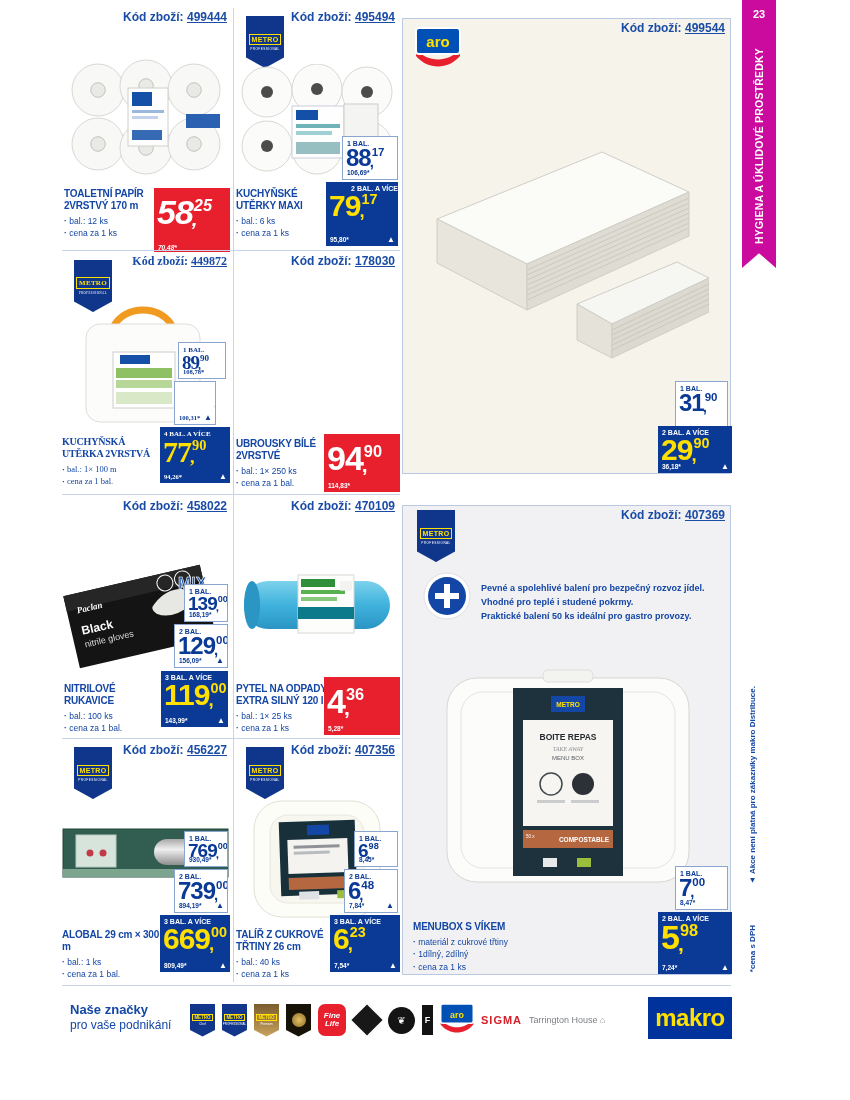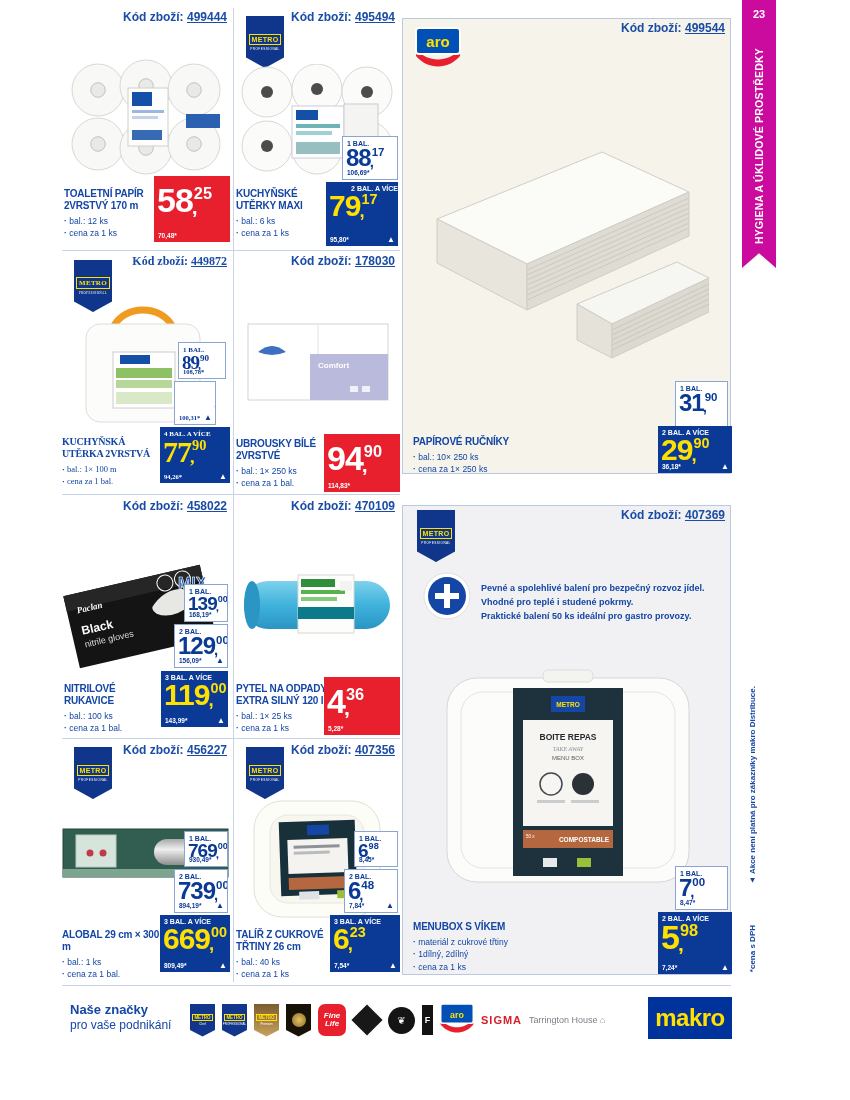--- a/index.html
+++ b/index.html
@@ -115,21 +115,21 @@
    <rect x="116" y="58" width="34" height="14" fill="#1450a8" opacity=".9"></rect>
           </svg>
         </div>
         <div class="pinfo" style="left: 2px; top: 180px; width: 94px;">
           <div class="ptitle">TOALETNÍ PAPÍR 2VRSTVÝ 170 m</div>
           <ul class="bullets">
             <li>bal.: 12 ks</li>
             <li>cena za 1 ks</li>
           </ul>
         </div>
-        <div class="pbox red xl" style="left: 92px; top: 168px; width: 76px; height: 66px;">
+        <div class="pbox red xl" style="left: 92px; top: 180px; width: 76px; height: 66px; font-style: italic;">
           <div class="pb-price">
             <span class="pb-int">58</span>
             <span class="pb-frac">
               <span class="pb-dec">25</span>
               <span class="pb-comma">,</span>
             </span>
           </div>
           <div class="pb-vat">70,48*</div>
         </div>
       </div>
@@ -214,27 +214,20 @@
    <polygon points="150,190 250,148 282,164 185,210" fill="#f6f6f3" stroke="#cfcdc4"></polygon>
    <polygon points="150,190 185,210 185,244 150,226" fill="#e4e2d9" stroke="#cfcdc4"></polygon>
    <polygon points="185,210 282,164 282,198 185,244" fill="#dbd9d0" stroke="#cfcdc4"></polygon>
    <line x1="185" y1="216" x2="282" y2="170" stroke="#c9c7be" stroke-width="1"></line>
             <line x1="185" y1="221" x2="282" y2="175" stroke="#c9c7be" stroke-width="1"></line>
             <line x1="185" y1="226" x2="282" y2="180" stroke="#c9c7be" stroke-width="1"></line>
             <line x1="185" y1="231" x2="282" y2="185" stroke="#c9c7be" stroke-width="1"></line>
             <line x1="185" y1="236" x2="282" y2="190" stroke="#c9c7be" stroke-width="1"></line>
           </svg>
         </div>
-        <div class="pinfo" style="left: 10px; top: 417px; width: 175px;">
-          <div class="ptitle">PAPÍROVÉ RUČNÍKY</div>
-          <ul class="bullets">
-            <li>bal.: 10× 250 ks</li>
-            <li>cena za 1× 250 ks</li>
-          </ul>
-        </div>
         <div class="pbox outline m" style="left: 272px; top: 362px; width: 53px; height: 58px;">
           <div class="pb-label">1 BAL.</div>
           <div class="pb-price">
             <span class="pb-int">31</span>
             <span class="pb-frac">
               <span class="pb-dec">90</span>
               <span class="pb-comma">,</span>
             </span>
           </div>
           <div class="pb-vat">38,60*</div>
@@ -307,31 +300,20 @@
               <span class="pb-dec">90</span>
               <span class="pb-comma">,</span>
             </span>
           </div>
           <div class="pb-vat">94,26*</div>
           <div class="pb-mark">▲</div>
         </div>
       </div>
       <div class="tile" style="left: 234px; top: 252px; width: 166px; height: 240px;">
         <div class="code"><span>Kód zboží: </span><span class="code-num">178030</span></div>
-        <div class="pimg" style="left: 8px; top: 50px;">
-          <svg width="152" height="112" viewBox="0 0 152 112">
-   <rect x="6" y="22" width="140" height="76" fill="#fff" stroke="#d4d4d8"></rect>
-   <line x1="76" y1="22" x2="76" y2="98" stroke="#e2e2e6"></line>
-   <rect x="68" y="52" width="78" height="46" fill="#b9badc"></rect>
-   <text x="76" y="66" font-size="8" font-weight="bold" fill="#fff" font-family="Liberation Sans,sans-serif">Comfort</text>
-   <rect x="120" y="84" width="8" height="6" fill="#fff" opacity=".8"></rect>
-            <rect x="108" y="84" width="8" height="6" fill="#fff" opacity=".8"></rect>
-   <path d="M16,50 q14,-12 28,0 q-14,6 -28,0" fill="#3f6fc0"></path>
-          </svg>
-        </div>
         <div class="pinfo" style="left: 2px; top: 186px; width: 92px;">
           <div class="ptitle">UBROUSKY BÍLÉ 2VRSTVÉ</div>
           <ul class="bullets">
             <li>bal.: 1× 250 ks</li>
             <li>cena za 1 bal.</li>
           </ul>
         </div>
         <div class="pbox red xl" style="left: 90px; top: 182px; width: 76px; height: 58px;">
           <div class="pb-price">
             <span class="pb-int">94</span>

